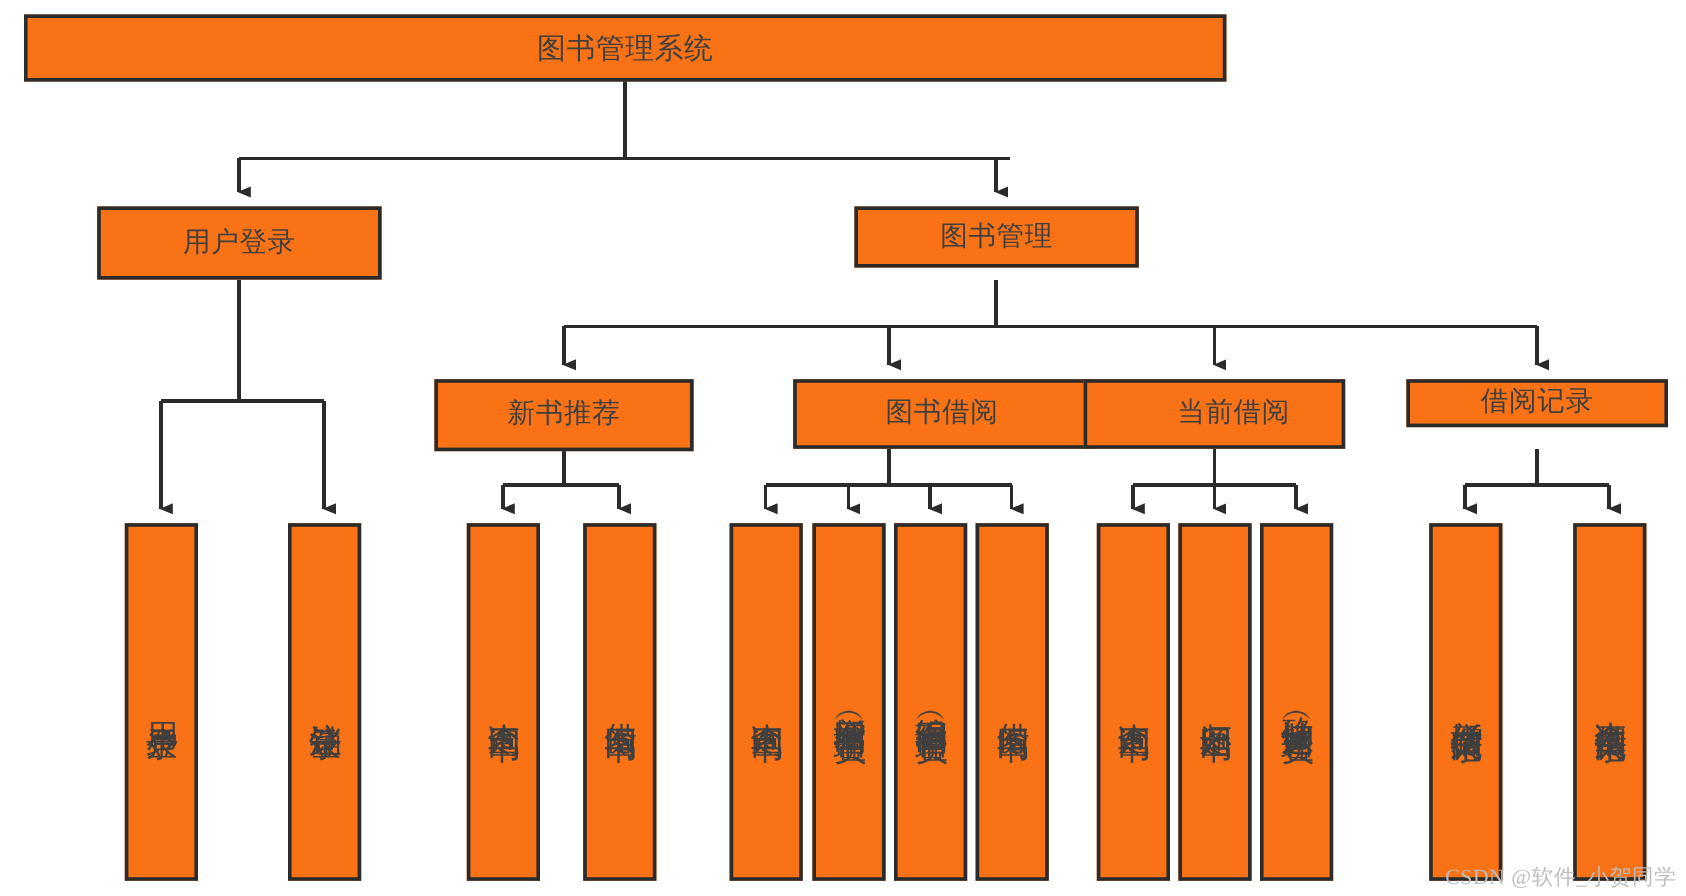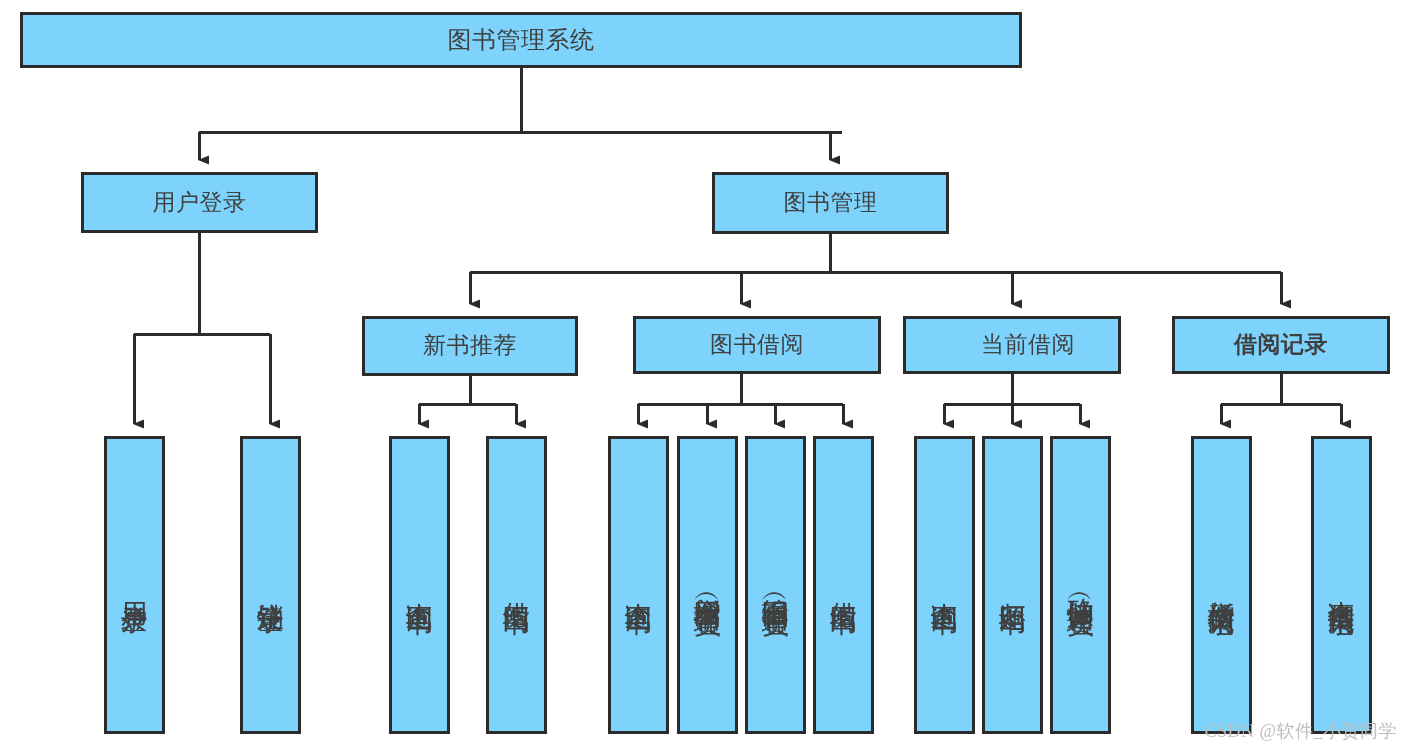--- a/index.html
+++ b/index.html
@@ -22,21 +22,21 @@
     position: absolute;
     left: 0;
     top: 0;
     width: 1405px;
     height: 747px;
   }
   .node {
     position: absolute;
     box-sizing: border-box;
     border: 3px solid #2b2b2b;
-    background: #7dd3fc;
+    background: #f97316;
     display: flex;
     align-items: center;
     justify-content: center;
     color: #3a3a3a;
     z-index: 2;
   }
   .node .node-label {
     display: block;
     text-align: center;
     line-height: 1.18;
@@ -131,37 +131,37 @@
   </svg>
 
   <div class="node horiz root" style="left:20px; top:12px; width:1002px; height:56px;">
     <span class="node-label">图书管理系统</span>
   </div>
 
   <div class="node horiz" style="left:81px; top:172px; width:237px; height:61px;">
     <span class="node-label">用户登录</span>
   </div>
 
-  <div class="node horiz" style="left:712px; top:172px; width:237px; height:62px;">
+  <div class="node horiz" style="left:712px; top:172px; width:237px; height:51px;">
     <span class="node-label">图书管理</span>
   </div>
 
   <div class="node horiz" style="left:362px; top:316px; width:216px; height:60px;">
     <span class="node-label">新书推荐</span>
   </div>
 
-  <div class="node horiz" style="left:633px; top:316px; width:248px; height:58px;">
+  <div class="node horiz" style="left:661px; top:316px; width:248px; height:58px;">
     <span class="node-label">图书借阅</span>
   </div>
 
   <div class="node horiz" style="left:903px; top:316px; width:218px; height:58px;padding-left:32px;">
     <span class="node-label">当前借阅</span>
   </div>
 
-  <div class="node horiz" style="left:1172px; top:316px; width:218px; height:58px;font-weight:bold;">
+  <div class="node horiz" style="left:1172px; top:316px; width:218px; height:40px;">
     <span class="node-label">借阅记录</span>
   </div>
 
   <div class="node vert" style="left:104px; top:436px; width:61px; height:298px;">
     <span class="node-label">用户登录</span>
   </div>
 
   <div class="node vert" style="left:240px; top:436px; width:61px; height:298px;">
     <span class="node-label">注销登录</span>
   </div>

